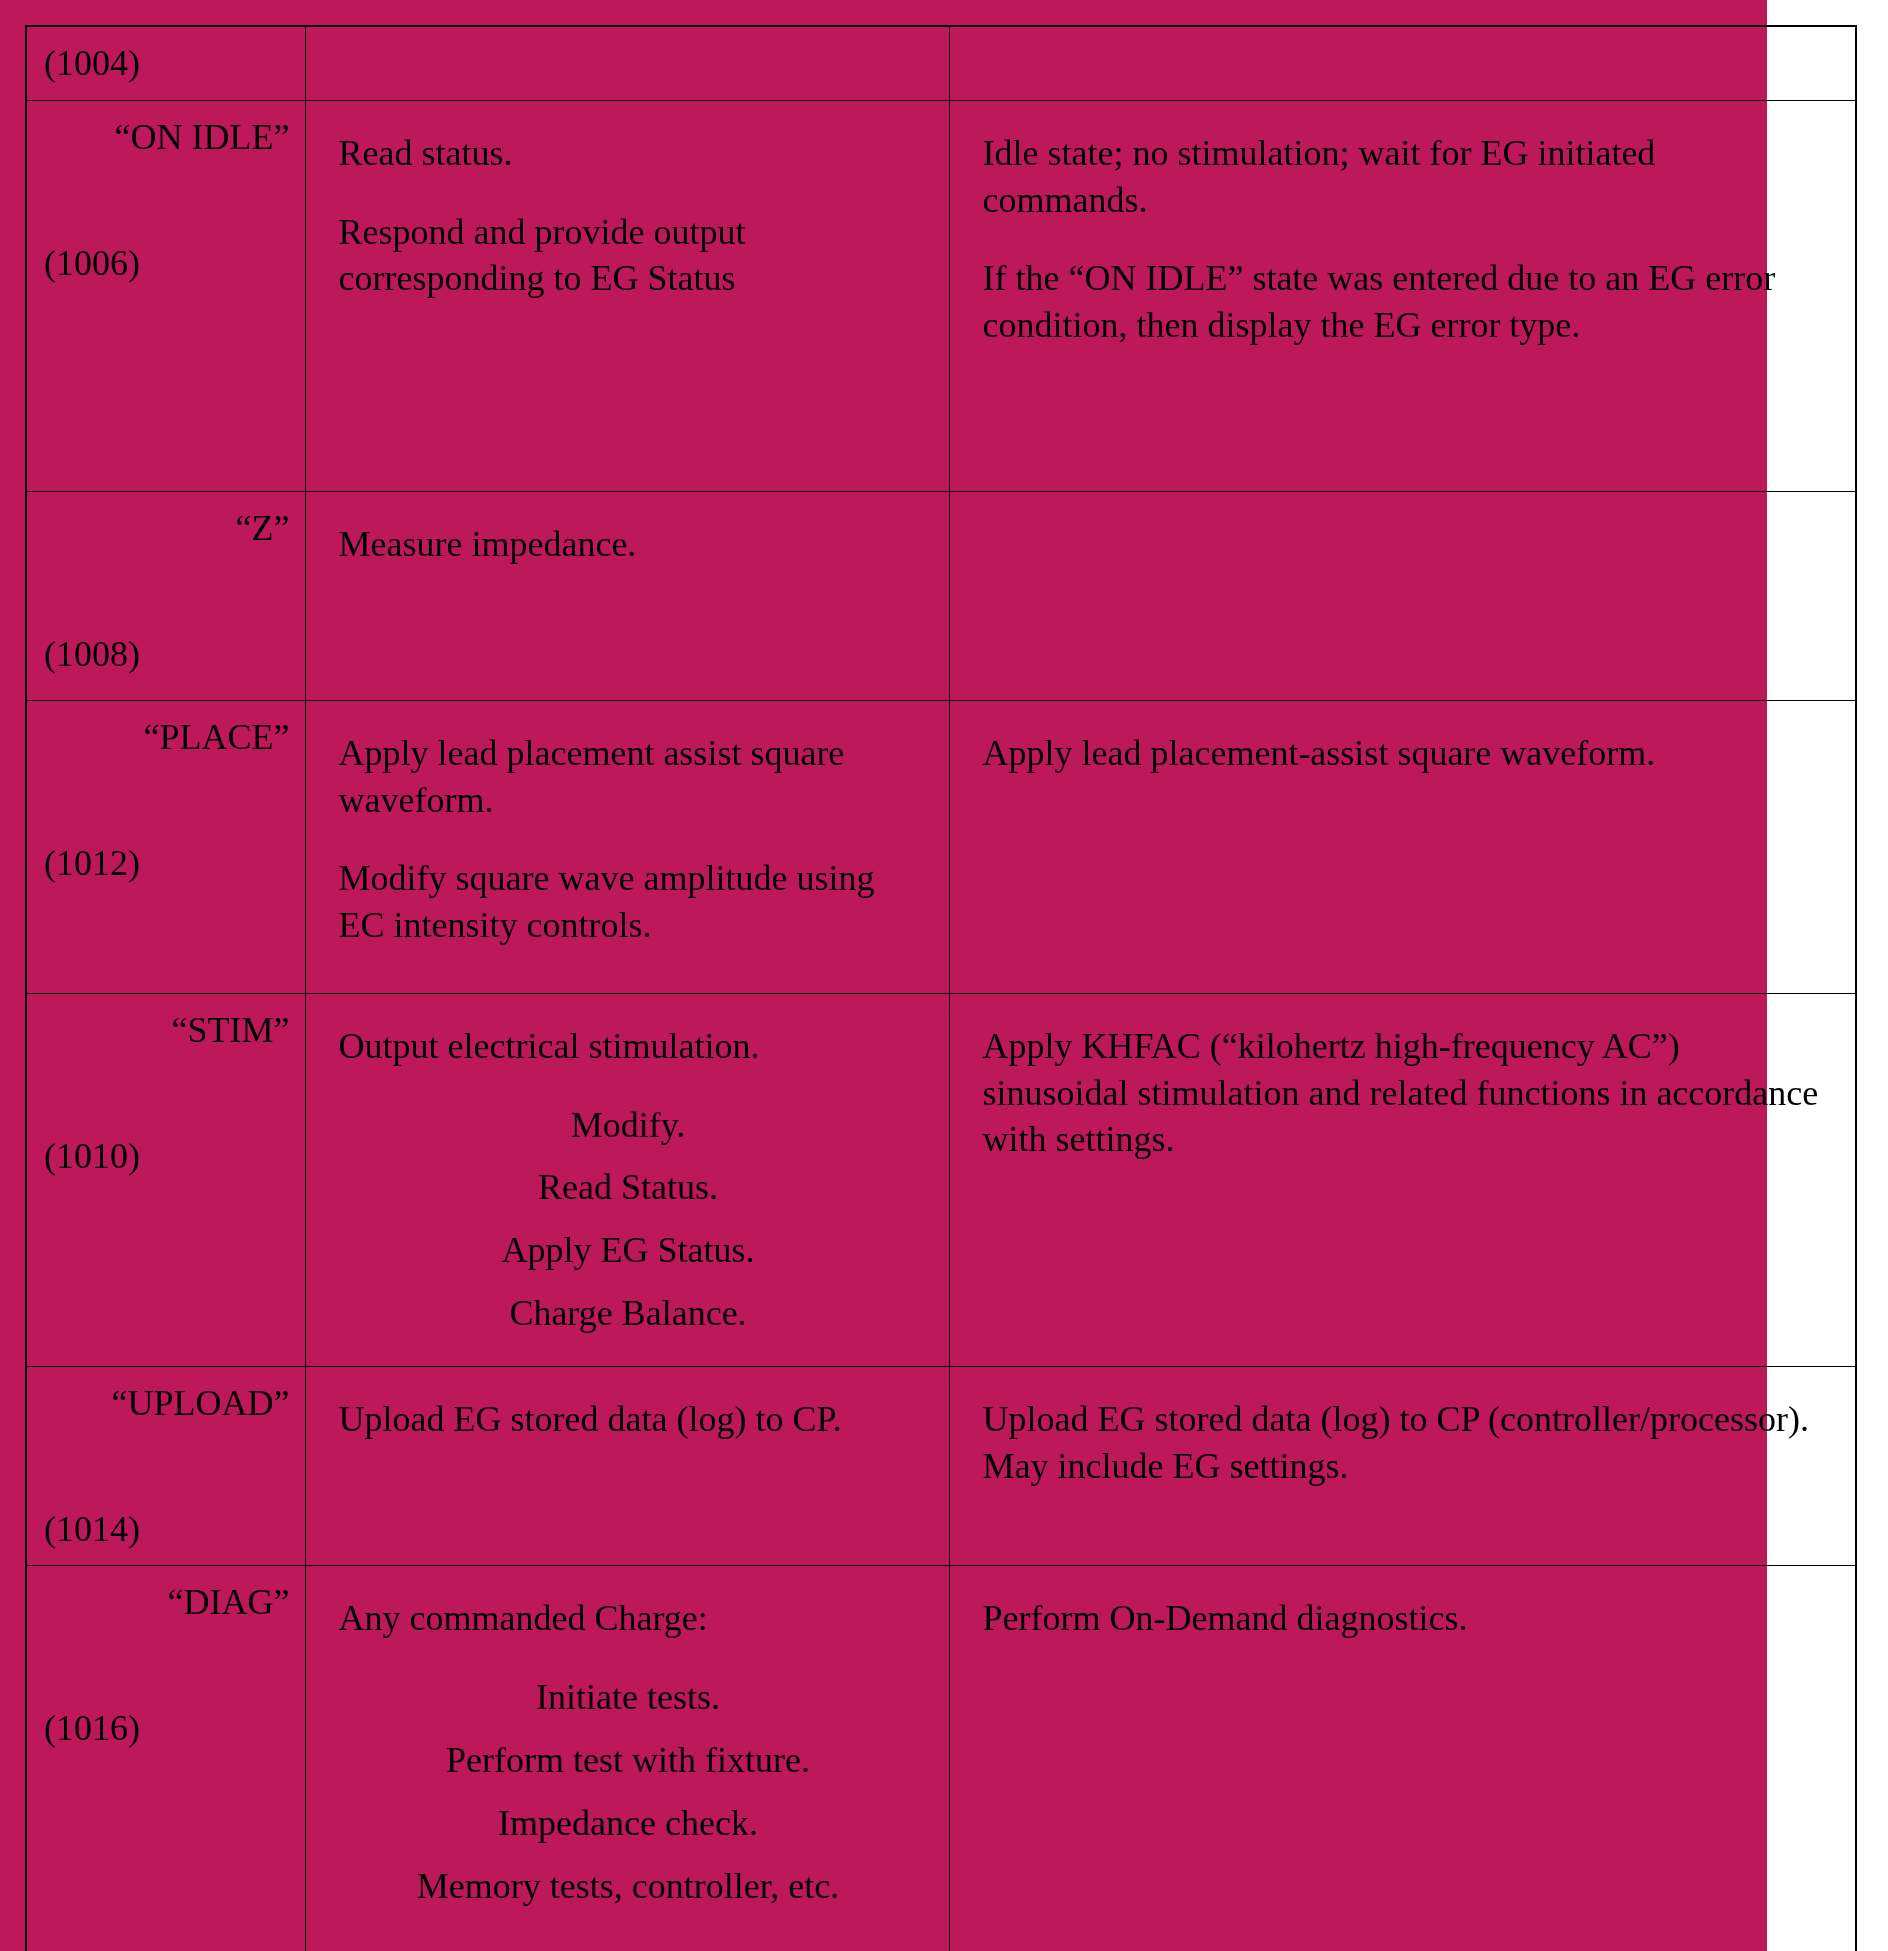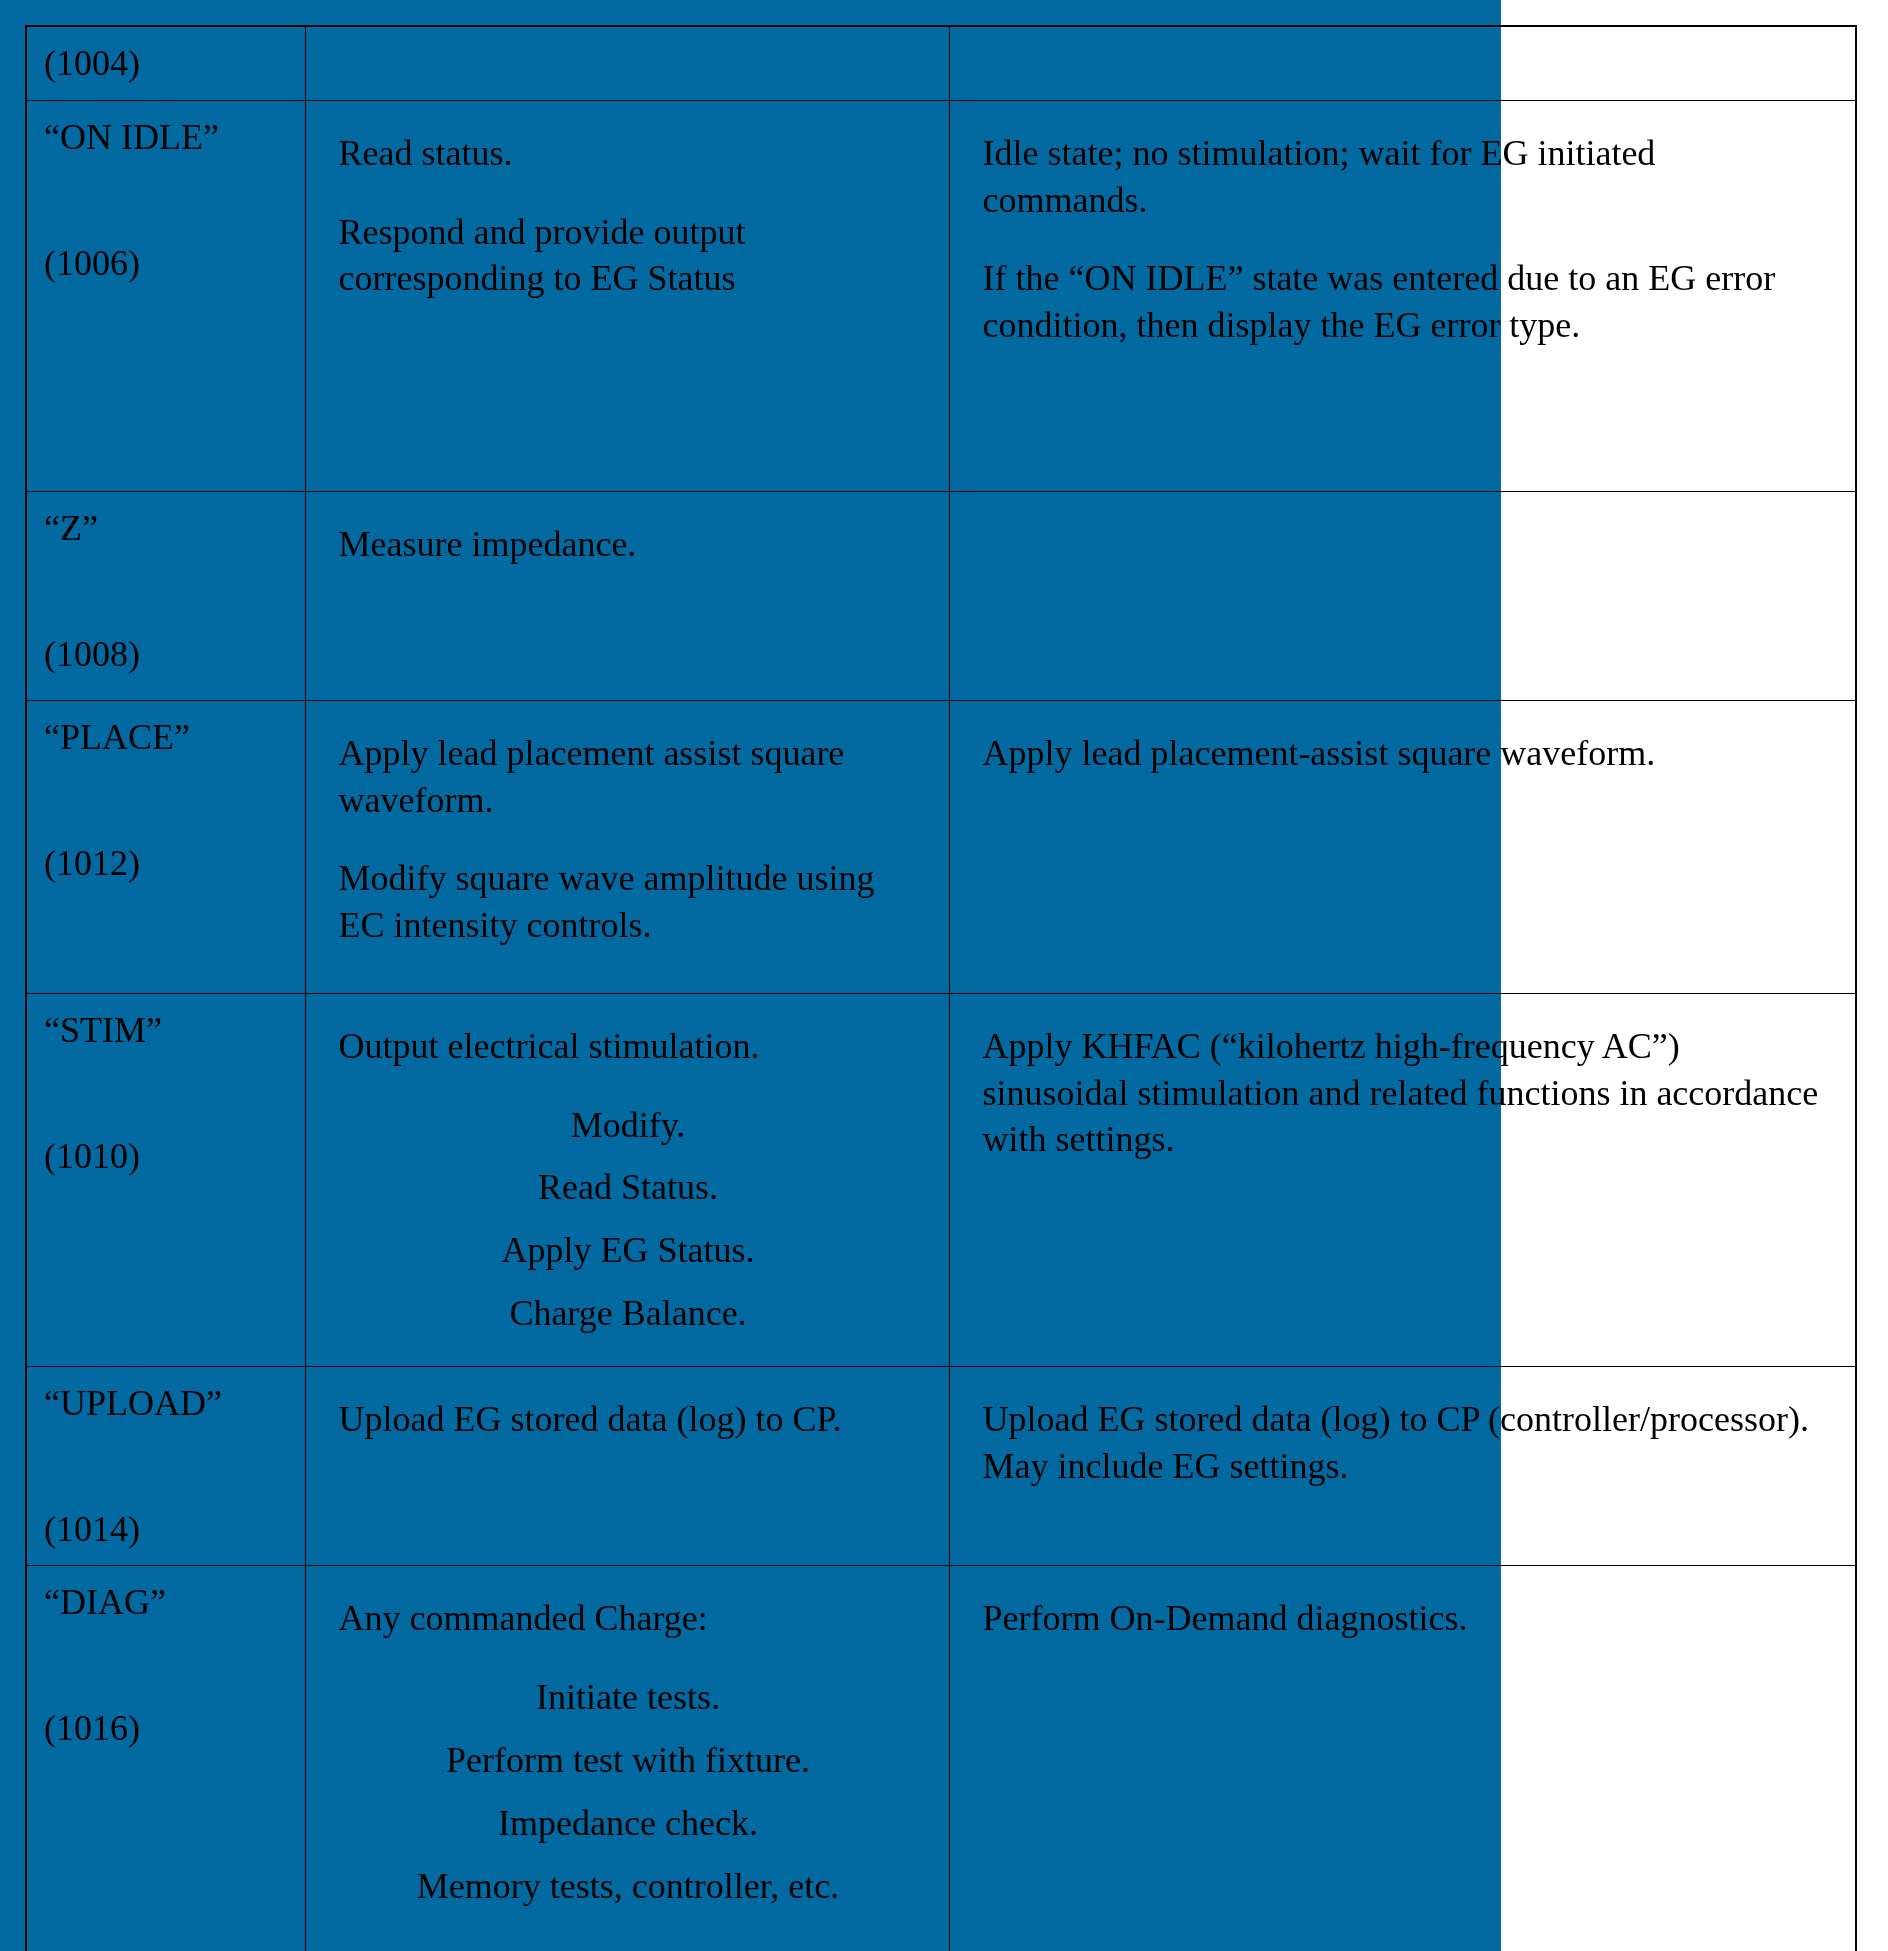--- a/index.html
+++ b/index.html
@@ -10,23 +10,23 @@
   body {
     width: 1889px;
     height: 1952px;
     font-family: "Liberation Serif", "DejaVu Serif", serif;
     color: #000000;
     overflow: hidden;
   }
 
   .page {
     position: relative;
-    width: 1501px;
+    width: 1767px;
     height: 1952px;
-    background: #0369a1;
+    background: #be185d;
   }
 
   table.state-table {
     position: absolute;
     left: 25px;
     top: 25px;
     width: 1830px;
     border-collapse: collapse;
     table-layout: fixed;
     border: 2.8px solid #000000;
@@ -45,20 +45,21 @@
     font-weight: 400;
   }
 
   td.state-cell  { padding-left: 19px; }
   td.action-cell { padding-left: 20.6px; }
   td.desc-cell   { padding-left: 20.6px; }
 
   .state-name {
     display: block;
     white-space: nowrap;
+    text-align: right;
   }
   .state-ref {
     display: block;
     margin-top: 79px;
   }
 
   .para {
     display: block;
     margin: 0 0 32px 0;
   }

